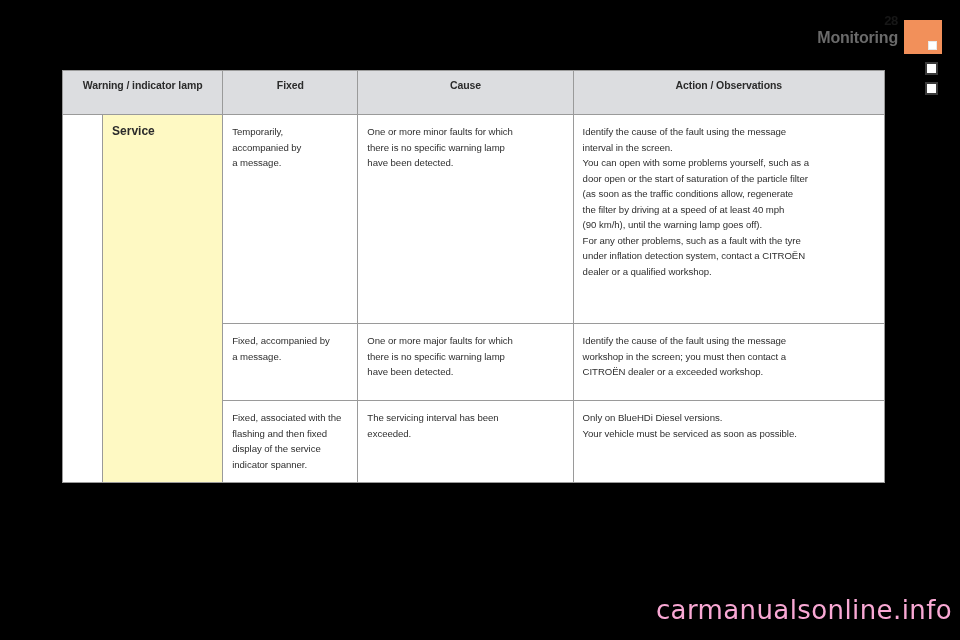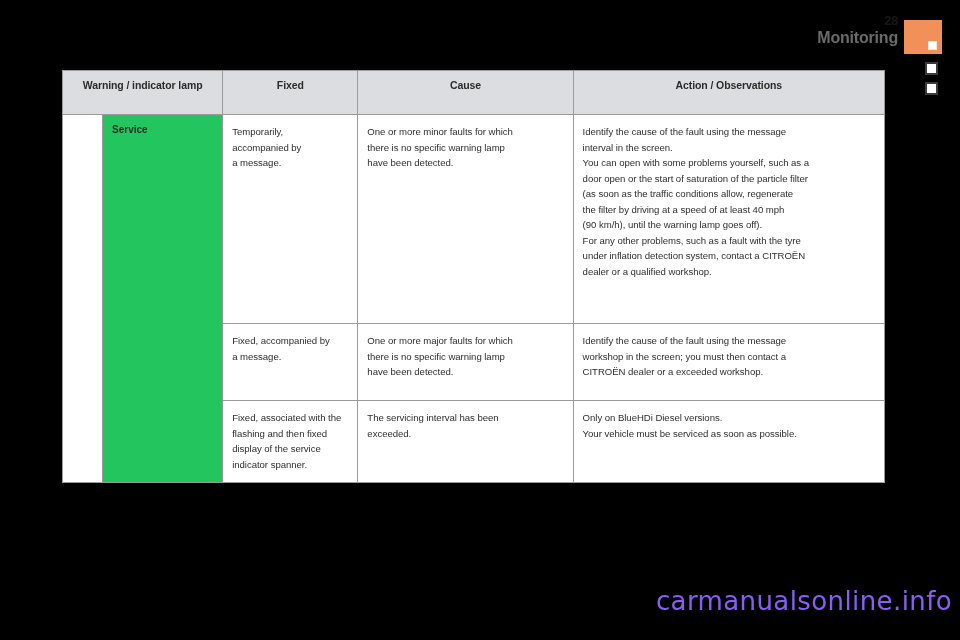--- a/index.html
+++ b/index.html
@@ -115,23 +115,23 @@
   .col-name  { width: 120px; }
   .col-state { width: 135px; }
   .col-cause { width: 215px; }
   .col-action{ width: 311px; }
 
   
   .cell-lamp {
     background: #ffffff;
   }
   .cell-name {
-    background: #22c55e;
+    background: #fef9c3;
     padding: 9px 8px 8px 9px !important;
-    font-size: 10px;
+    font-size: 12px;
     font-weight: bold;
     color: #2b2b2b;
   }
   .cell-text {
     background: #ffffff;
     padding: 9px 9px 10px 9px !important;
     font-size: 9.6px;
     font-weight: normal;
     line-height: 1.62;
     color: #2f2f2f;
@@ -145,23 +145,23 @@
 
   
   .scan-blur {
     filter: blur(0.38px);
   }
 
   
   #watermark {
     position: absolute;
     right: 8px;
-    bottom: 24px;
+    bottom: 15px;
     font-size: 26px;
-    color: #8b5cf6;
+    color: #f9a8d4;
     letter-spacing: 0.4px;
     font-family: "DejaVu Sans", sans-serif;
   }
 </style>
 </head>
 <body>
 
 <div id="page-header">
   <span class="page-number">28</span>
   <span class="section-title">Monitoring</span>

